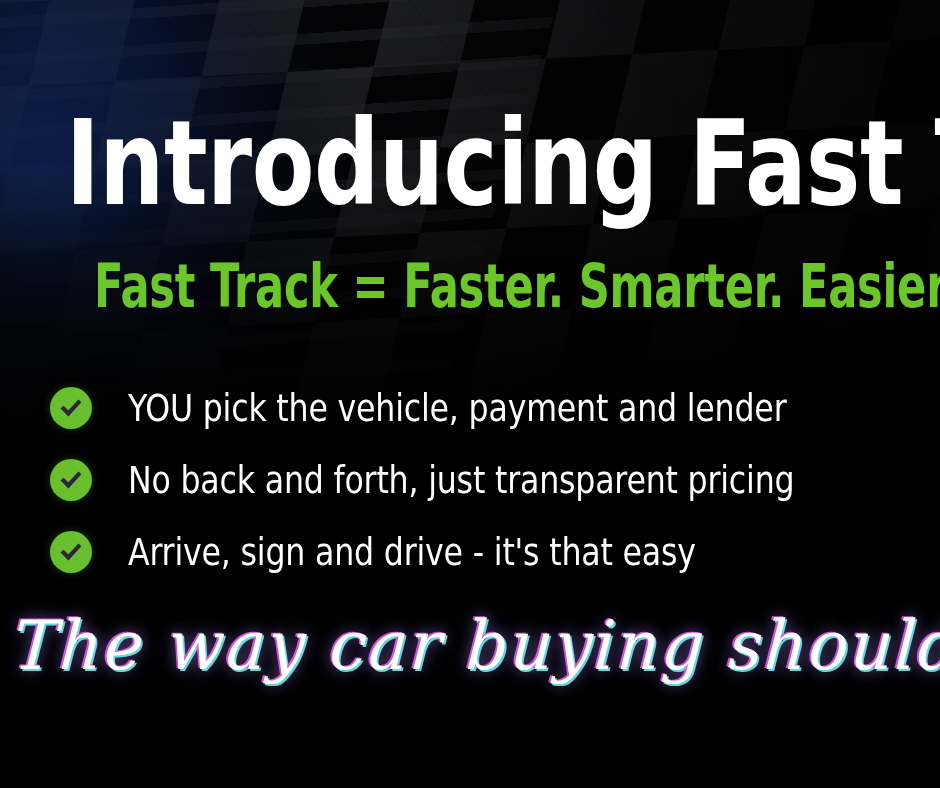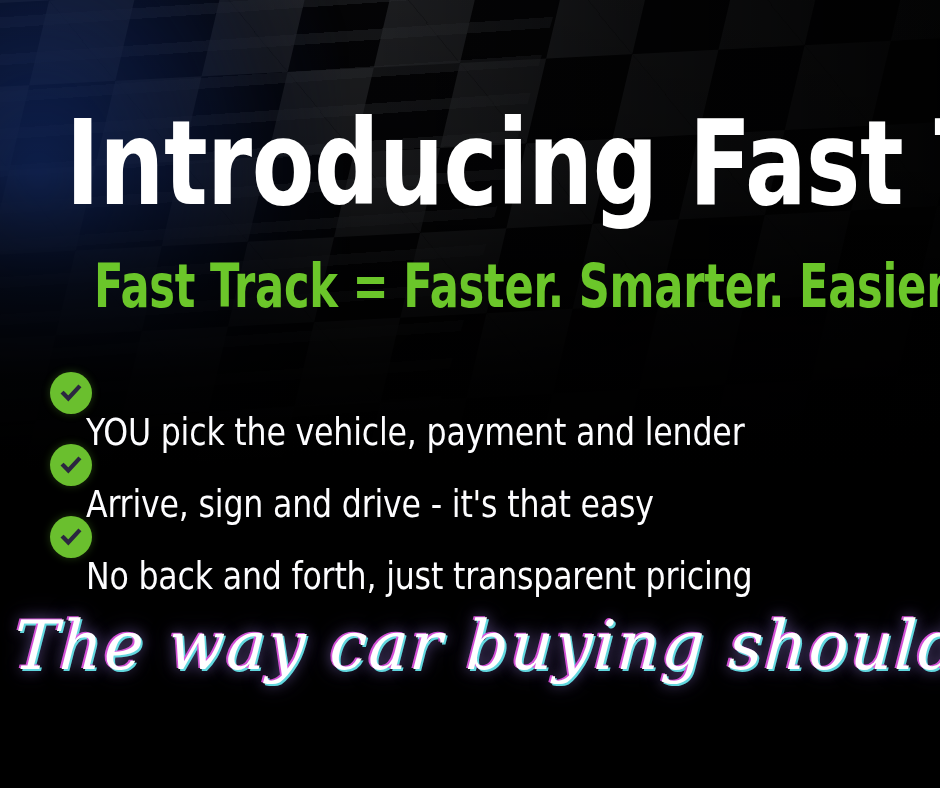--- a/index.html
+++ b/index.html
@@ -156,22 +156,22 @@
 
   .bullets {
     position: absolute;
     top: 372px;
     left: 50px;
     width: 860px;
   }
 
   .bullet-row {
     display: flex;
+    align-items: center;
     height: 72px;
-    flex-direction: column;
   }
 
   .check-badge {
     flex: 0 0 auto;
     width: 42px;
     height: 42px;
     border-radius: 50%;
     background: #6abf2e;
     display: flex;
     align-items: center;
@@ -248,30 +248,30 @@
         </span>
         <span class="bullet-text">YOU pick the vehicle, payment and lender</span>
       </div>
 
       <div class="bullet-row">
         <span class="check-badge">
           <svg width="24" height="24" viewBox="0 0 24 24" aria-hidden="true">
             <path d="M4.5 12.6 L9.3 17.4 L19.5 6.4" fill="none" stroke="#2B2640" stroke-width="4.2" stroke-linecap="square" stroke-linejoin="miter"></path>
           </svg>
         </span>
-        <span class="bullet-text">Arrive, sign and drive - it's that easy</span>
+        <span class="bullet-text">No back and forth, just transparent pricing</span>
       </div>
 
       <div class="bullet-row">
         <span class="check-badge">
           <svg width="24" height="24" viewBox="0 0 24 24" aria-hidden="true">
             <path d="M4.5 12.6 L9.3 17.4 L19.5 6.4" fill="none" stroke="#2B2640" stroke-width="4.2" stroke-linecap="square" stroke-linejoin="miter"></path>
           </svg>
         </span>
-        <span class="bullet-text">No back and forth, just transparent pricing</span>
+        <span class="bullet-text">Arrive, sign and drive - it's that easy</span>
       </div>
 
     </div>
 
     <div class="tagline">The way car buying should be.</div>
 
   </div>
 </div>
 
 </body></html>

